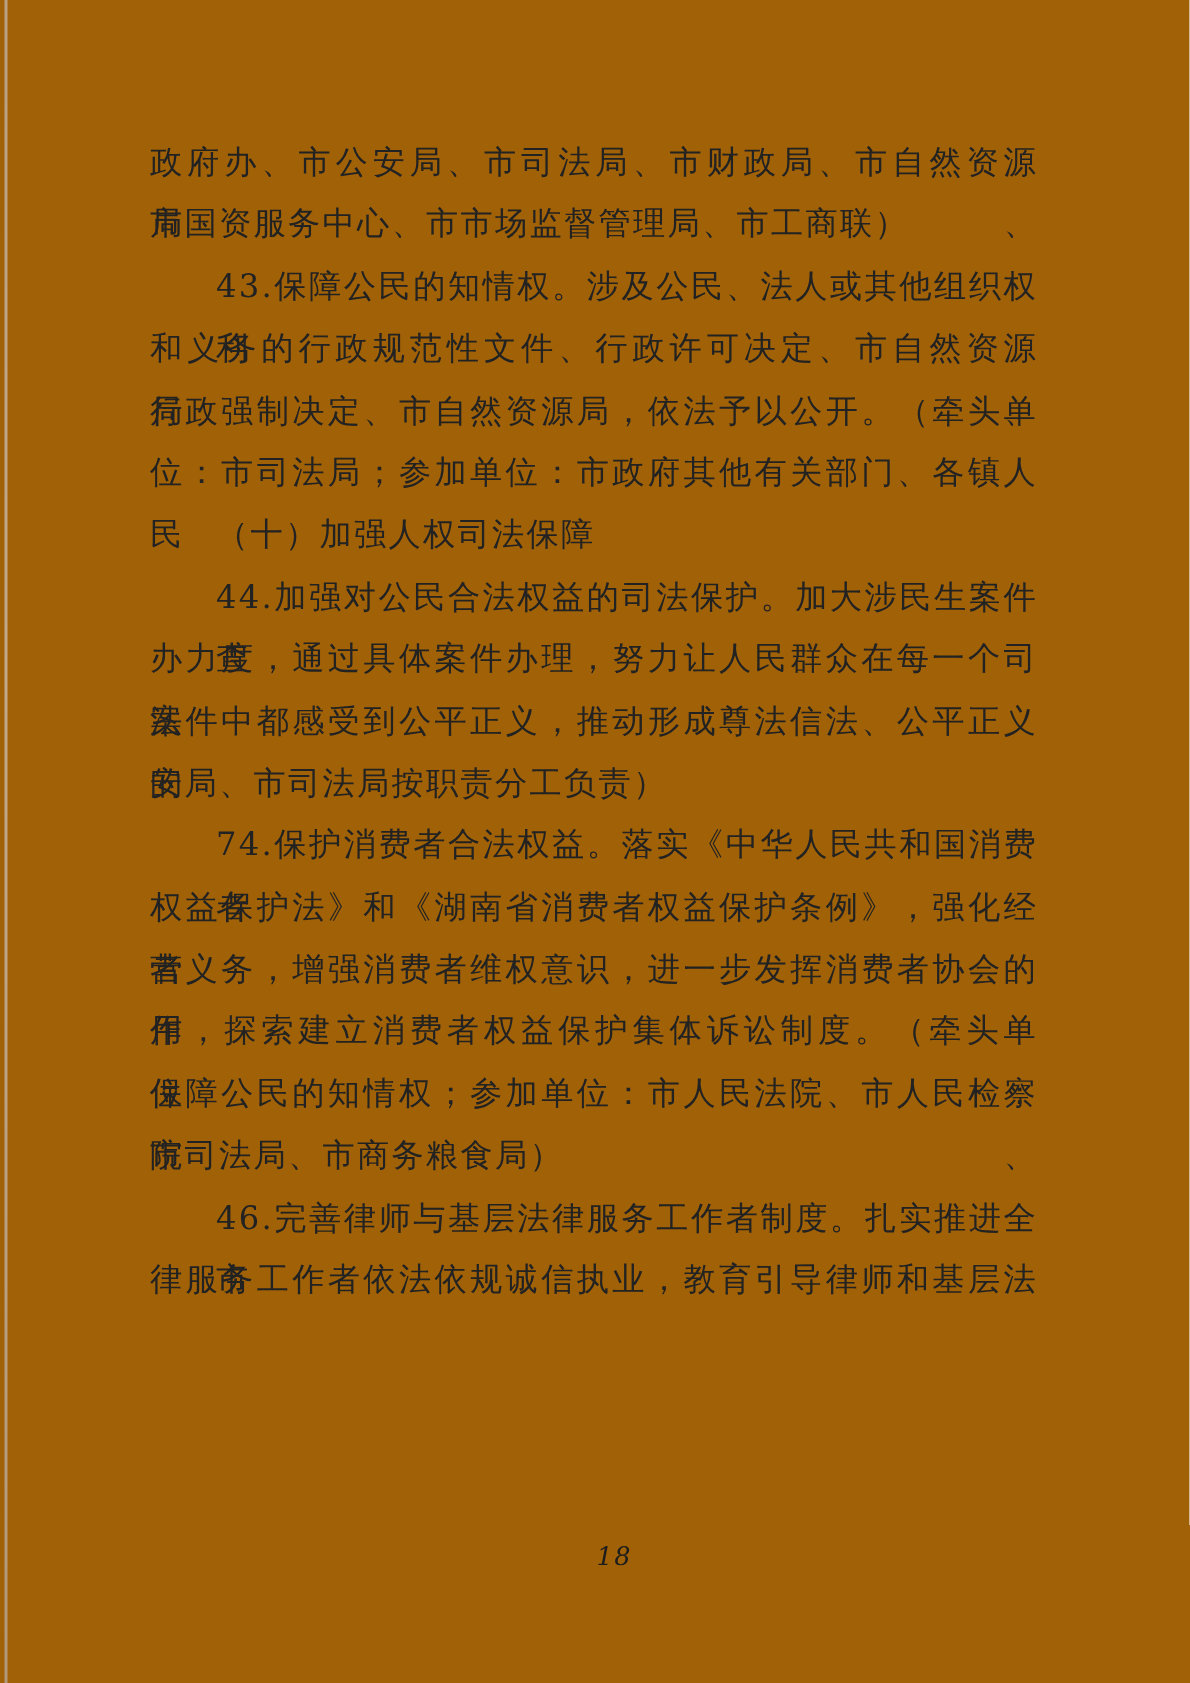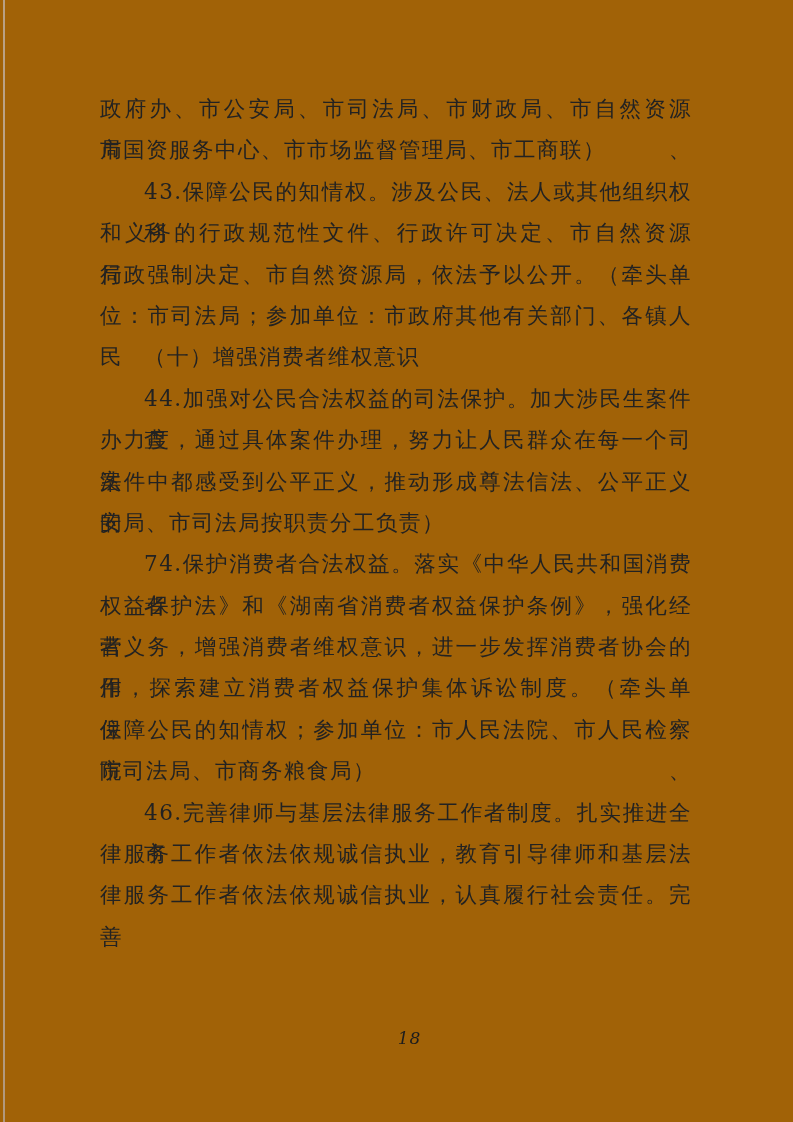--- a/index.html
+++ b/index.html
@@ -68,29 +68,28 @@
 
 <div class="page">
   <div class="edge-left"></div>
   <div class="content" id="doc-lines">
       <div class="line justify">政府办、市公安局、市司法局、市财政局、市自然资源局、</div>
       <div class="line">市国资服务中心、市市场监督管理局、市工商联）</div>
       <div class="line indent justify">43.保障公民的知情权。涉及公民、法人或其他组织权利</div>
       <div class="line justify">和义务的行政规范性文件、行政许可决定、市自然资源局、</div>
       <div class="line justify">行政强制决定、市自然资源局，依法予以公开。（牵头单</div>
       <div class="line justify">位：市司法局；参加单位：市政府其他有关部门、各镇人民</div>
-      <div class="line indent">（十）增强消费者维权意识</div>
+      <div class="line indent">（十）加强人权司法保障</div>
       <div class="line indent justify">44.加强对公民合法权益的司法保护。加大涉民生案件查</div>
       <div class="line justify">办力度，通过具体案件办理，努力让人民群众在每一个司法</div>
       <div class="line justify">案件中都感受到公平正义，推动形成尊法信法、公平正义的</div>
       <div class="line">安局、市司法局按职责分工负责）</div>
       <div class="line indent justify">74.保护消费者合法权益。落实《中华人民共和国消费者</div>
       <div class="line justify">权益保护法》和《湖南省消费者权益保护条例》，强化经营</div>
       <div class="line justify">者义务，增强消费者维权意识，进一步发挥消费者协会的作</div>
       <div class="line justify">用，探索建立消费者权益保护集体诉讼制度。（牵头单位：</div>
       <div class="line justify">保障公民的知情权；参加单位：市人民法院、市人民检察院、</div>
       <div class="line">市司法局、市商务粮食局）</div>
       <div class="line indent justify">46.完善律师与基层法律服务工作者制度。扎实推进全市</div>
       <div class="line justify">律服务工作者依法依规诚信执业，教育引导律师和基层法</div>
-      <div class="line justify">律服务工作者依法依规诚信执业，认真履行社会责任。完善</div>
     </div>
   <div class="footer">18</div>
 </div>
 
 </body></html>

